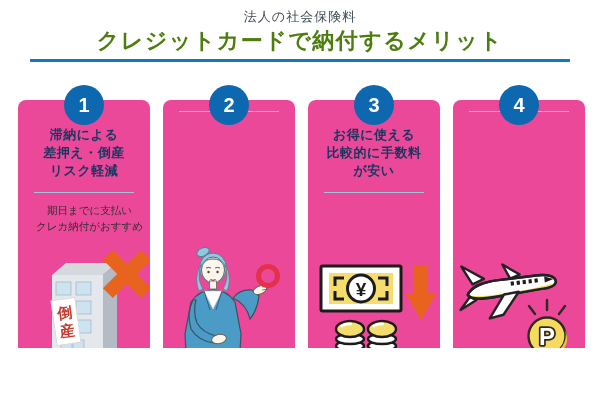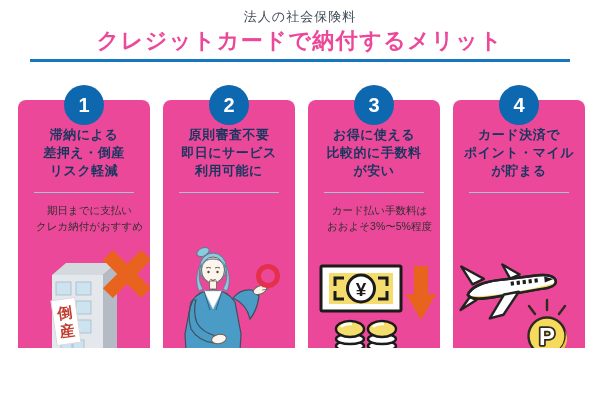--- a/index.html
+++ b/index.html
@@ -10,21 +10,21 @@
   }
   .page{position:relative;width:600px;height:348px;overflow:hidden;background:#fff;}
 
   
   .category{
     position:absolute;top:8px;left:0;width:600px;text-align:center;
     font-size:13px;color:#3f4a55;letter-spacing:1px;
   }
   .main-title{
     position:absolute;top:26px;left:0;width:600px;text-align:center;
-    font-size:22px;font-weight:bold;color:#ec4899;letter-spacing:1.5px;
+    font-size:22px;font-weight:bold;color:#4d7c0f;letter-spacing:1.5px;
   }
   .title-underline{
     position:absolute;top:59px;left:30px;width:540px;height:3px;background:#1677bd;
   }
 
   
   .column{position:absolute;top:85px;width:132px;height:285px;}
   .col-1{left:18px;} .col-2{left:163px;} .col-3{left:308px;} .col-4{left:453px;}
 
   .badge{
@@ -91,23 +91,20 @@
           <rect x="-27" y="-7" width="54" height="14" fill="#e8641e" transform="rotate(45)"></rect>
           <rect x="-27" y="-7" width="54" height="14" fill="#e8641e" transform="rotate(-45)"></rect>
         </g>
       </svg>
     </div>
   </div>
 
   <div class="column col-2">
     <div class="badge">2</div>
     <div class="card">
-      <div class="card-title">原則審査不要
-即日にサービス
-利用可能に</div>
       <div class="divider"></div>
       <svg class="illo" viewBox="0 0 132 122">
         <g>
 
           <ellipse cx="50" cy="22" rx="13.5" ry="15" fill="#8ccadf" stroke="#5a7d91" stroke-width="1"></ellipse>
           <ellipse cx="40" cy="6" rx="6.5" ry="4" fill="#8ccadf" stroke="#5a7d91" stroke-width="1" transform="rotate(-25 40 6)"></ellipse>
 
           <ellipse cx="50" cy="24" rx="11.5" ry="13" fill="#fdf4ec" stroke="#6b6258" stroke-width="1"></ellipse>
 
           <path d="M38,22 C37,10 63,10 62,22 C58,14 55,13 50,13 C45,13 42,14 38,22 Z" fill="#8ccadf" stroke="#5a7d91" stroke-width="0.8"></path>
@@ -141,22 +138,20 @@
     </div>
   </div>
 
   <div class="column col-3">
     <div class="badge">3</div>
     <div class="card">
       <div class="card-title">お得に使える
 比較的に手数料
 が安い</div>
       <div class="divider"></div>
-      <div class="card-desc">カード払い手数料は
-おおよそ3%〜5%程度</div>
       <svg class="illo" viewBox="0 0 132 122">
 
         <g>
           <rect x="13" y="20" width="80" height="45" rx="1.5" fill="#ffffff" stroke="#1b1b1b" stroke-width="3"></rect>
           <rect x="21" y="27" width="64" height="31" fill="#f4dd6c"></rect>
           <path d="M27,40 L27,32 L36,32" fill="none" stroke="#1b1b1b" stroke-width="3"></path>
           <path d="M70,32 L79,32 L79,40 " fill="none" stroke="#1b1b1b" stroke-width="3"></path>
           <path d="M27,45 L27,53 L36,53" fill="none" stroke="#1b1b1b" stroke-width="3"></path>
           <path d="M70,53 L79,53 L79,45" fill="none" stroke="#1b1b1b" stroke-width="3"></path>
           <circle cx="53" cy="42.5" r="13.5" fill="#ffffff" stroke="#1b1b1b" stroke-width="3"></circle>
@@ -178,23 +173,20 @@
           <rect x="106" y="20" width="14" height="29"></rect>
           <polygon points="98,48 128,48 113,74"></polygon>
         </g>
       </svg>
     </div>
   </div>
 
   <div class="column col-4">
     <div class="badge">4</div>
     <div class="card">
-      <div class="card-title">カード決済で
-ポイント・マイル
-が貯まる</div>
       <div class="divider"></div>
       <svg class="illo" viewBox="0 0 132 122">
 
         <g transform="rotate(-7 55 40)" stroke="#222222" stroke-width="2.4" stroke-linejoin="round">
           <polygon points="20,34 11,15 32,30" fill="#ffffff"></polygon>
           <polygon points="16,46 5,58 22,50" fill="#ffffff"></polygon>
           <polygon points="58,33 52,18 68,30" fill="#ffffff"></polygon>
           <path d="M14,44 C18,36 32,33 46,33 L86,33 C97,33 103,37 103,41 C103,45 96,47 86,47 L46,49 C30,50 17,50 14,44 Z" fill="#ffffff"></path>
           <path d="M15,45 C30,48.5 70,47.5 101,43 L100,45 C90,47 45,50 18,48 Z" fill="#f4dd6c" stroke="none"></path>
           <path d="M14,44 C18,36 32,33 46,33 L86,33 C97,33 103,37 103,41 C103,45 96,47 86,47 L46,49 C30,50 17,50 14,44 Z" fill="none"></path>

